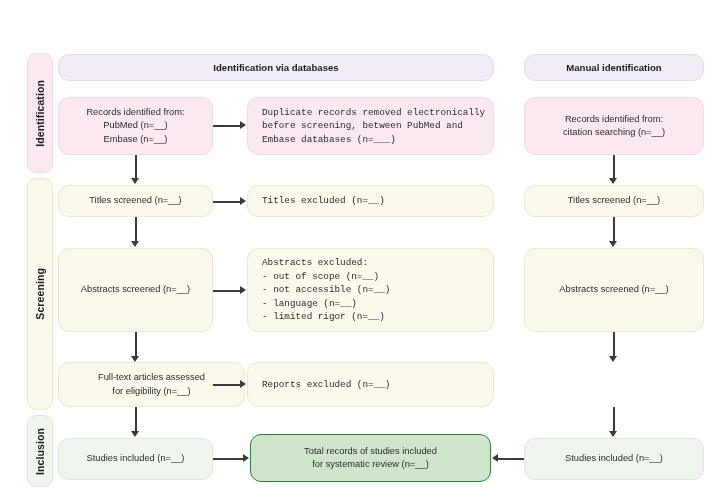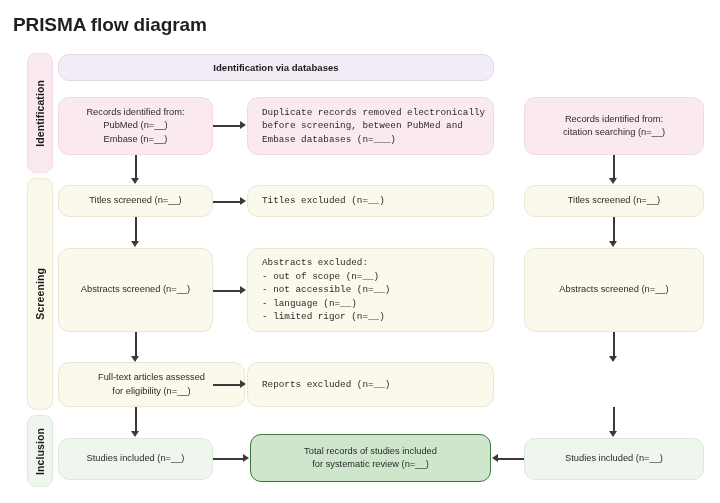--- a/index.html
+++ b/index.html
@@ -130,36 +130,36 @@
   .bullet-list {
     text-align: left;
     white-space: pre-line;
   }
 </style>
 </head>
 <body>
 
 <div id="canvas">
 
-  <div id="page-title">PRISMA flow diagram</div>
 
   <div class="phase pink" style="left:27px; top:53px; width:26px; height:120px;">
     <span>Identification</span>
   </div>
 
   <div class="phase cream" style="left:27px; top:178px; width:26px; height:232px;">
     <span>Screening</span>
   </div>
 
   <div class="phase mint" style="left:27px; top:415px; width:26px; height:72px;">
     <span>Inclusion</span>
   </div>
 
   <div class="box lavender band" style="left:58px; top:54px; width:436px; height:27px;">Identification via databases</div>
 
+  <div class="box lavender band" style="left:524px; top:54px; width:180px; height:27px;">Manual identification</div>
 
   <div class="box pink" style="left:58px; top:97px; width:155px; height:58px;">Records identified from:
 PubMed (n=__)
 Embase (n=__)</div>
 
   <div class="box pink left-align" style="left:247px; top:97px; width:247px; height:58px;">Duplicate records removed electronically
 before screening, between PubMed and
 Embase databases (n=___)</div>
 
   <div class="box pink" style="left:524px; top:97px; width:180px; height:58px;">Records identified from:

